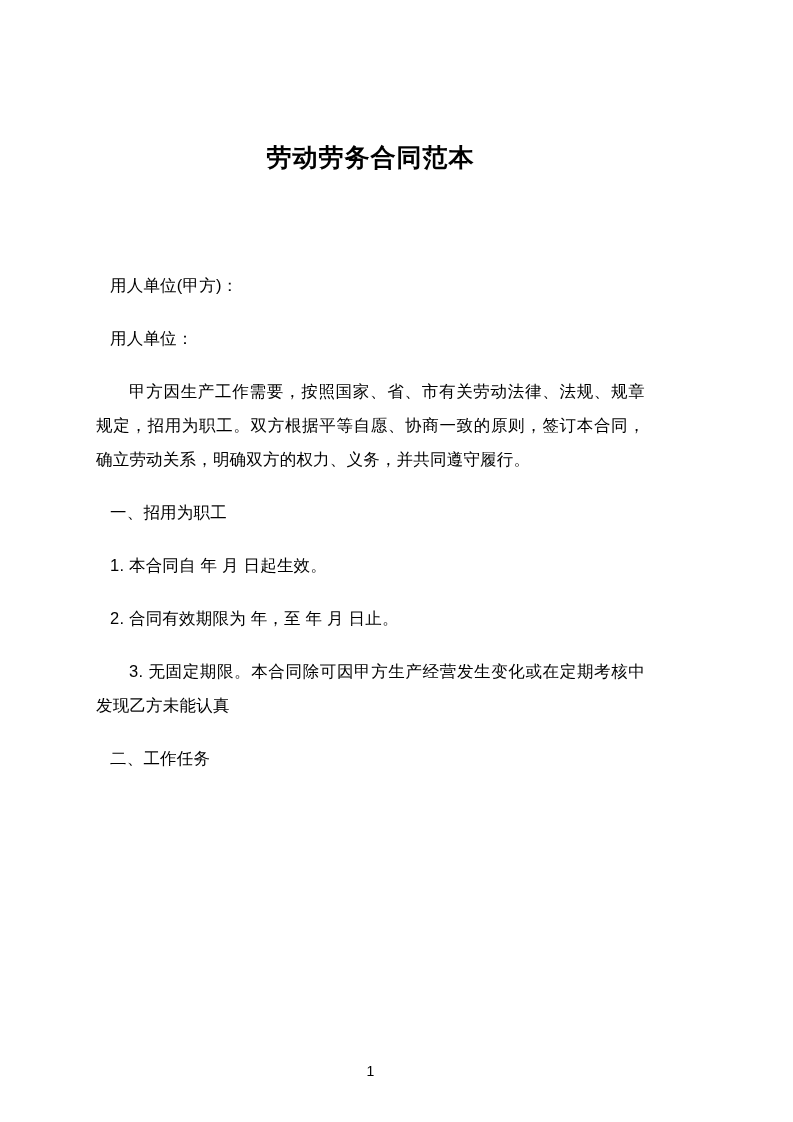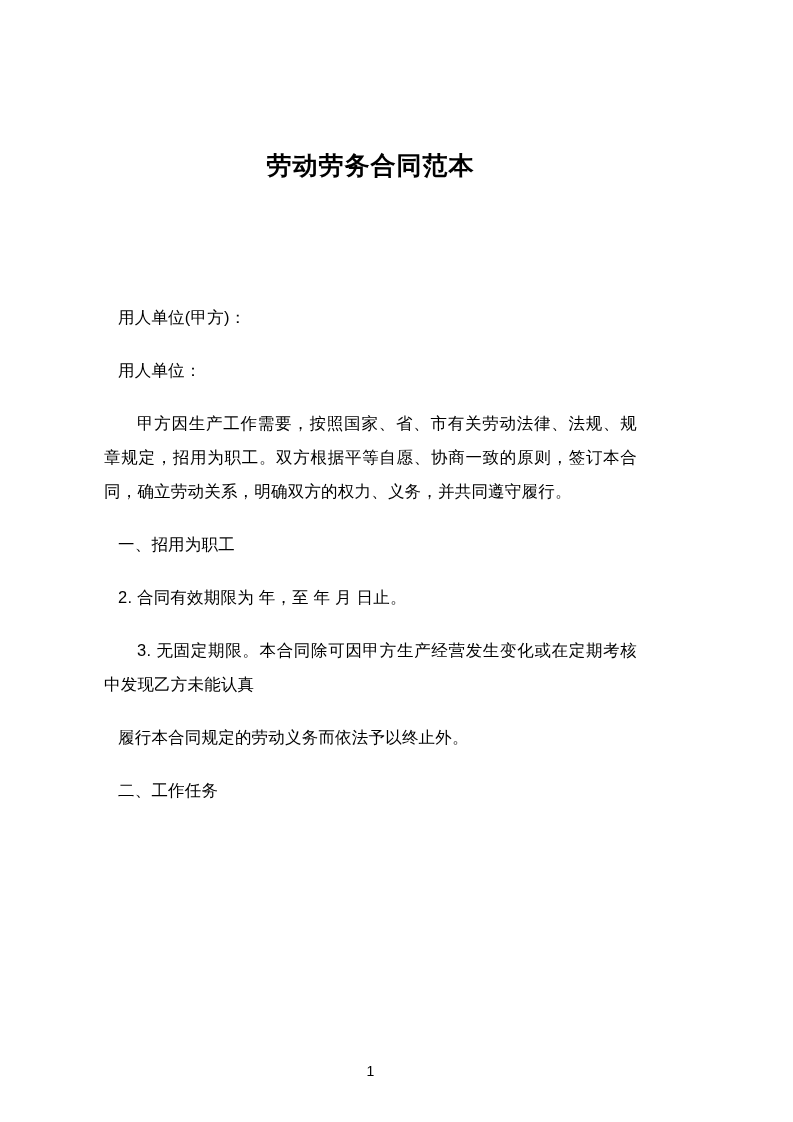--- a/index.html
+++ b/index.html
@@ -13,33 +13,33 @@
     font-family: "Liberation Sans", "DejaVu Sans", sans-serif;
     color: #000000;
     position: relative;
     overflow: hidden;
   }
   .page {
     position: relative;
     width: 741px;
     height: 1122px;
     box-sizing: border-box;
-    padding: 12px;
+    padding: 4px;
   }
   .doc-title {
     text-align: center;
     font-size: 25px;
     font-weight: bold;
     letter-spacing: 1px;
     margin: 0;
     padding-top: 136px;
     line-height: 34px;
   }
   .body-block {
-    margin-top: 118px;
+    margin-top: 94px;
     padding-left: 92px;
     padding-right: 92px;
   }
   .para {
     font-size: 16.5px;
     line-height: 34px;
     margin: 0 0 19px 0;
     text-align: justify;
     letter-spacing: 0.2px;
   }
@@ -63,20 +63,20 @@
 <body>
 
 <div class="page">
   <h1 class="doc-title">劳动劳务合同范本</h1>
 
   <div class="body-block">
     <p class="para indent-small">用人单位(甲方)：</p>
     <p class="para indent-small">用人单位：</p>
     <p class="para indent">甲方因生产工作需要，按照国家、省、市有关劳动法律、法规、规章规定，招用为职工。双方根据平等自愿、协商一致的原则，签订本合同，确立劳动关系，明确双方的权力、义务，并共同遵守履行。</p>
     <p class="para indent-small">一、招用为职工</p>
+    <p class="para indent-small">1. 本合同自  年  月  日起生效。</p>
     <p class="para indent-small">2. 合同有效期限为  年，至  年  月  日止。</p>
     <p class="para indent">3. 无固定期限。本合同除可因甲方生产经营发生变化或在定期考核中发现乙方未能认真</p>
-    <p class="para indent-small">履行本合同规定的劳动义务而依法予以终止外。</p>
     <p class="para indent-small">二、工作任务</p>
   </div>
 
   <div class="page-number">1</div>
 </div>
 
 </body></html>

